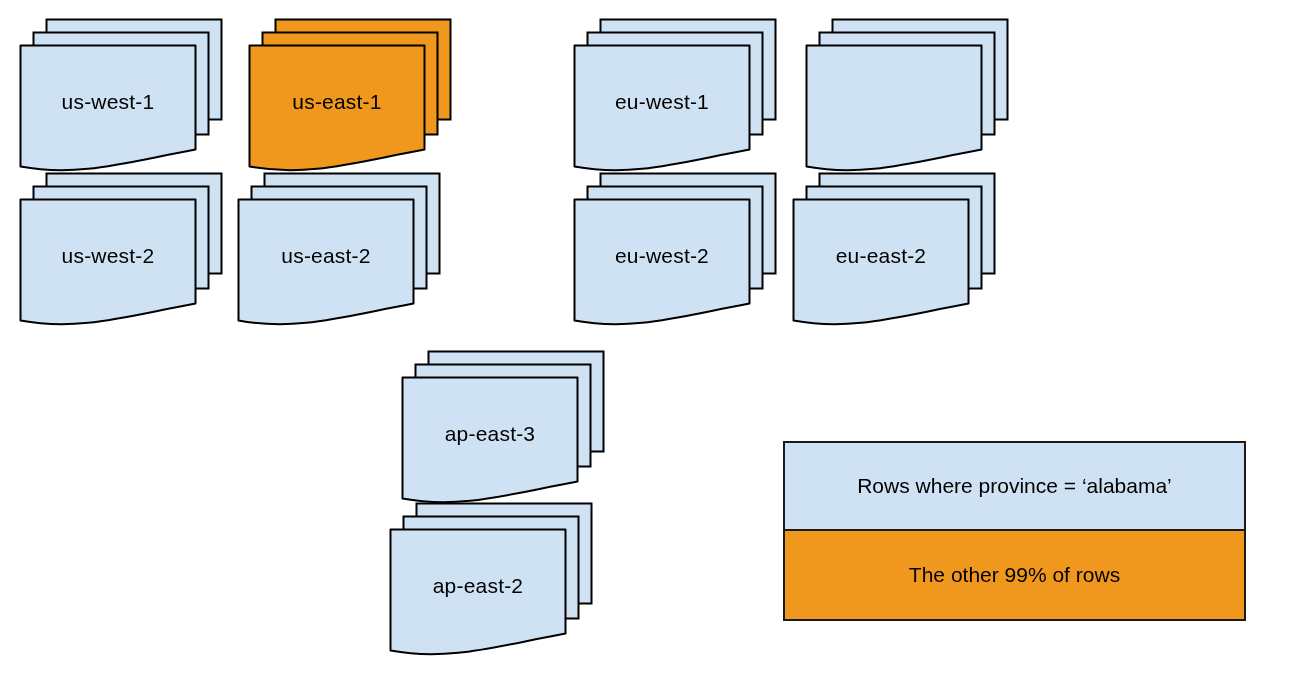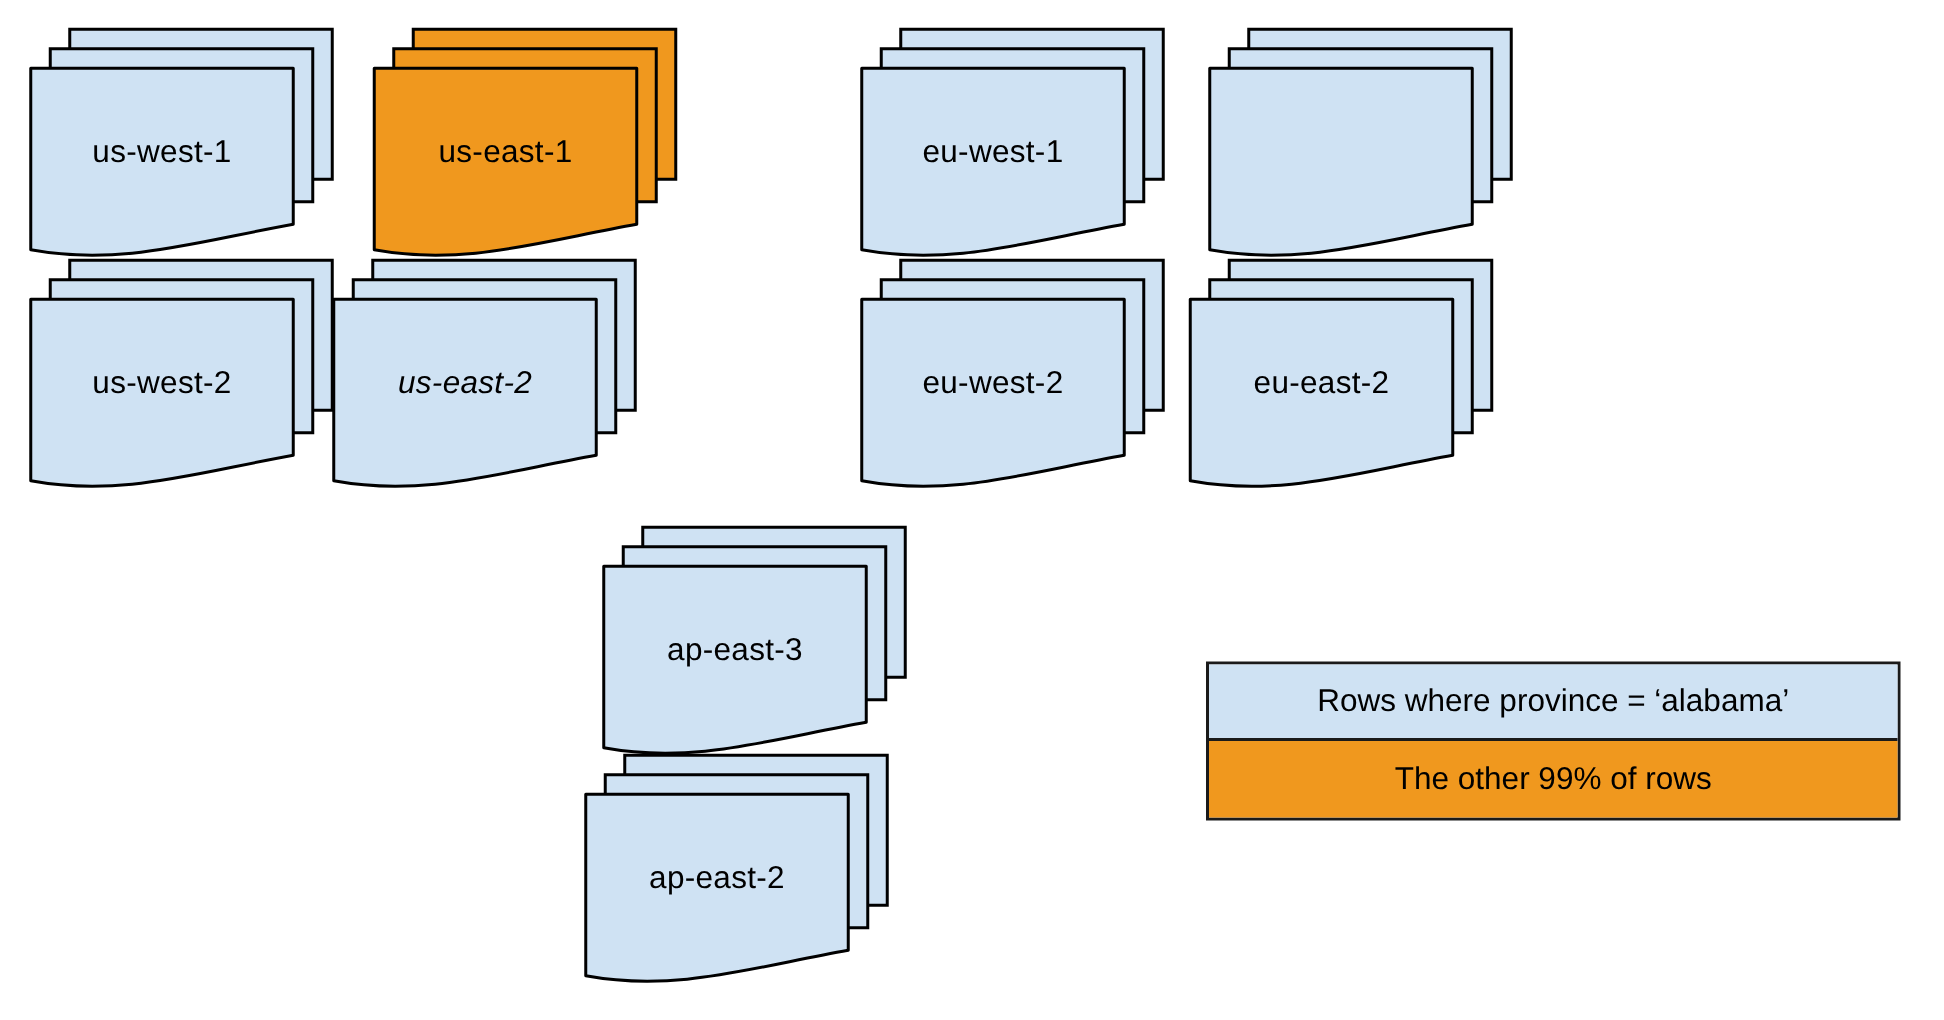--- a/index.html
+++ b/index.html
@@ -96,21 +96,21 @@
         </svg>
       </div>
       <div class="stack" style="left: 19px; top: 172px; padding-left: 27px;">
         <svg width="204" height="156" viewBox="0 0 204 156">
           <rect x="27.5" y="1.5" width="175" height="100" fill="#cfe2f3" stroke="#000000" stroke-width="2"></rect>
           <rect x="14.5" y="14.5" width="175" height="102" fill="#cfe2f3" stroke="#000000" stroke-width="2"></rect>
           <path d="M 1.5 27.5 H 176.5 V 131.5 C 110 143.5 61 159.5 1.5 148.5 Z" fill="#cfe2f3" stroke="#000000" stroke-width="2" stroke-linejoin="round"></path>
         </svg>
         <div class="region-label">us-west-2</div>
       </div>
-      <div class="stack" style="left: 221px; top: 172px; font-style: italic;">
+      <div class="stack" style="left: 237px; top: 172px;">
         <svg width="204" height="156" viewBox="0 0 204 156">
           <rect x="27.5" y="1.5" width="175" height="100" fill="#cfe2f3" stroke="#000000" stroke-width="2"></rect>
           <rect x="14.5" y="14.5" width="175" height="102" fill="#cfe2f3" stroke="#000000" stroke-width="2"></rect>
           <path d="M 1.5 27.5 H 176.5 V 131.5 C 110 143.5 61 159.5 1.5 148.5 Z" fill="#cfe2f3" stroke="#000000" stroke-width="2" stroke-linejoin="round"></path>
         </svg>
         <div class="region-label">us-east-2</div>
       </div>
       <div class="stack" style="left: 573px; top: 172px;">
         <svg width="204" height="156" viewBox="0 0 204 156">
           <rect x="27.5" y="1.5" width="175" height="100" fill="#cfe2f3" stroke="#000000" stroke-width="2"></rect>
@@ -138,21 +138,21 @@
       <div class="stack" style="left: 389px; top: 502px;">
         <svg width="204" height="156" viewBox="0 0 204 156">
           <rect x="27.5" y="1.5" width="175" height="100" fill="#cfe2f3" stroke="#000000" stroke-width="2"></rect>
           <rect x="14.5" y="14.5" width="175" height="102" fill="#cfe2f3" stroke="#000000" stroke-width="2"></rect>
           <path d="M 1.5 27.5 H 176.5 V 131.5 C 110 143.5 61 159.5 1.5 148.5 Z" fill="#cfe2f3" stroke="#000000" stroke-width="2" stroke-linejoin="round"></path>
         </svg>
         <div class="region-label">ap-east-2</div>
       </div>
     </div>
 
-  <div class="legend" id="legend" style="left: 804px; top: 441px; width: 463px; height: 106px;">
+  <div class="legend" id="legend" style="left: 783px; top: 441px; width: 463px; height: 180px;">
     <div class="legend-row" id="legend-row-0" style="background: rgb(207, 226, 243);">
       <span>Rows where province = ‘alabama’</span>
     </div>
     <div class="legend-row" id="legend-row-1" style="background: rgb(240, 152, 30);">
       <span>The other 99% of rows</span>
     </div>
   </div>
 </div>
 
 </body></html>

